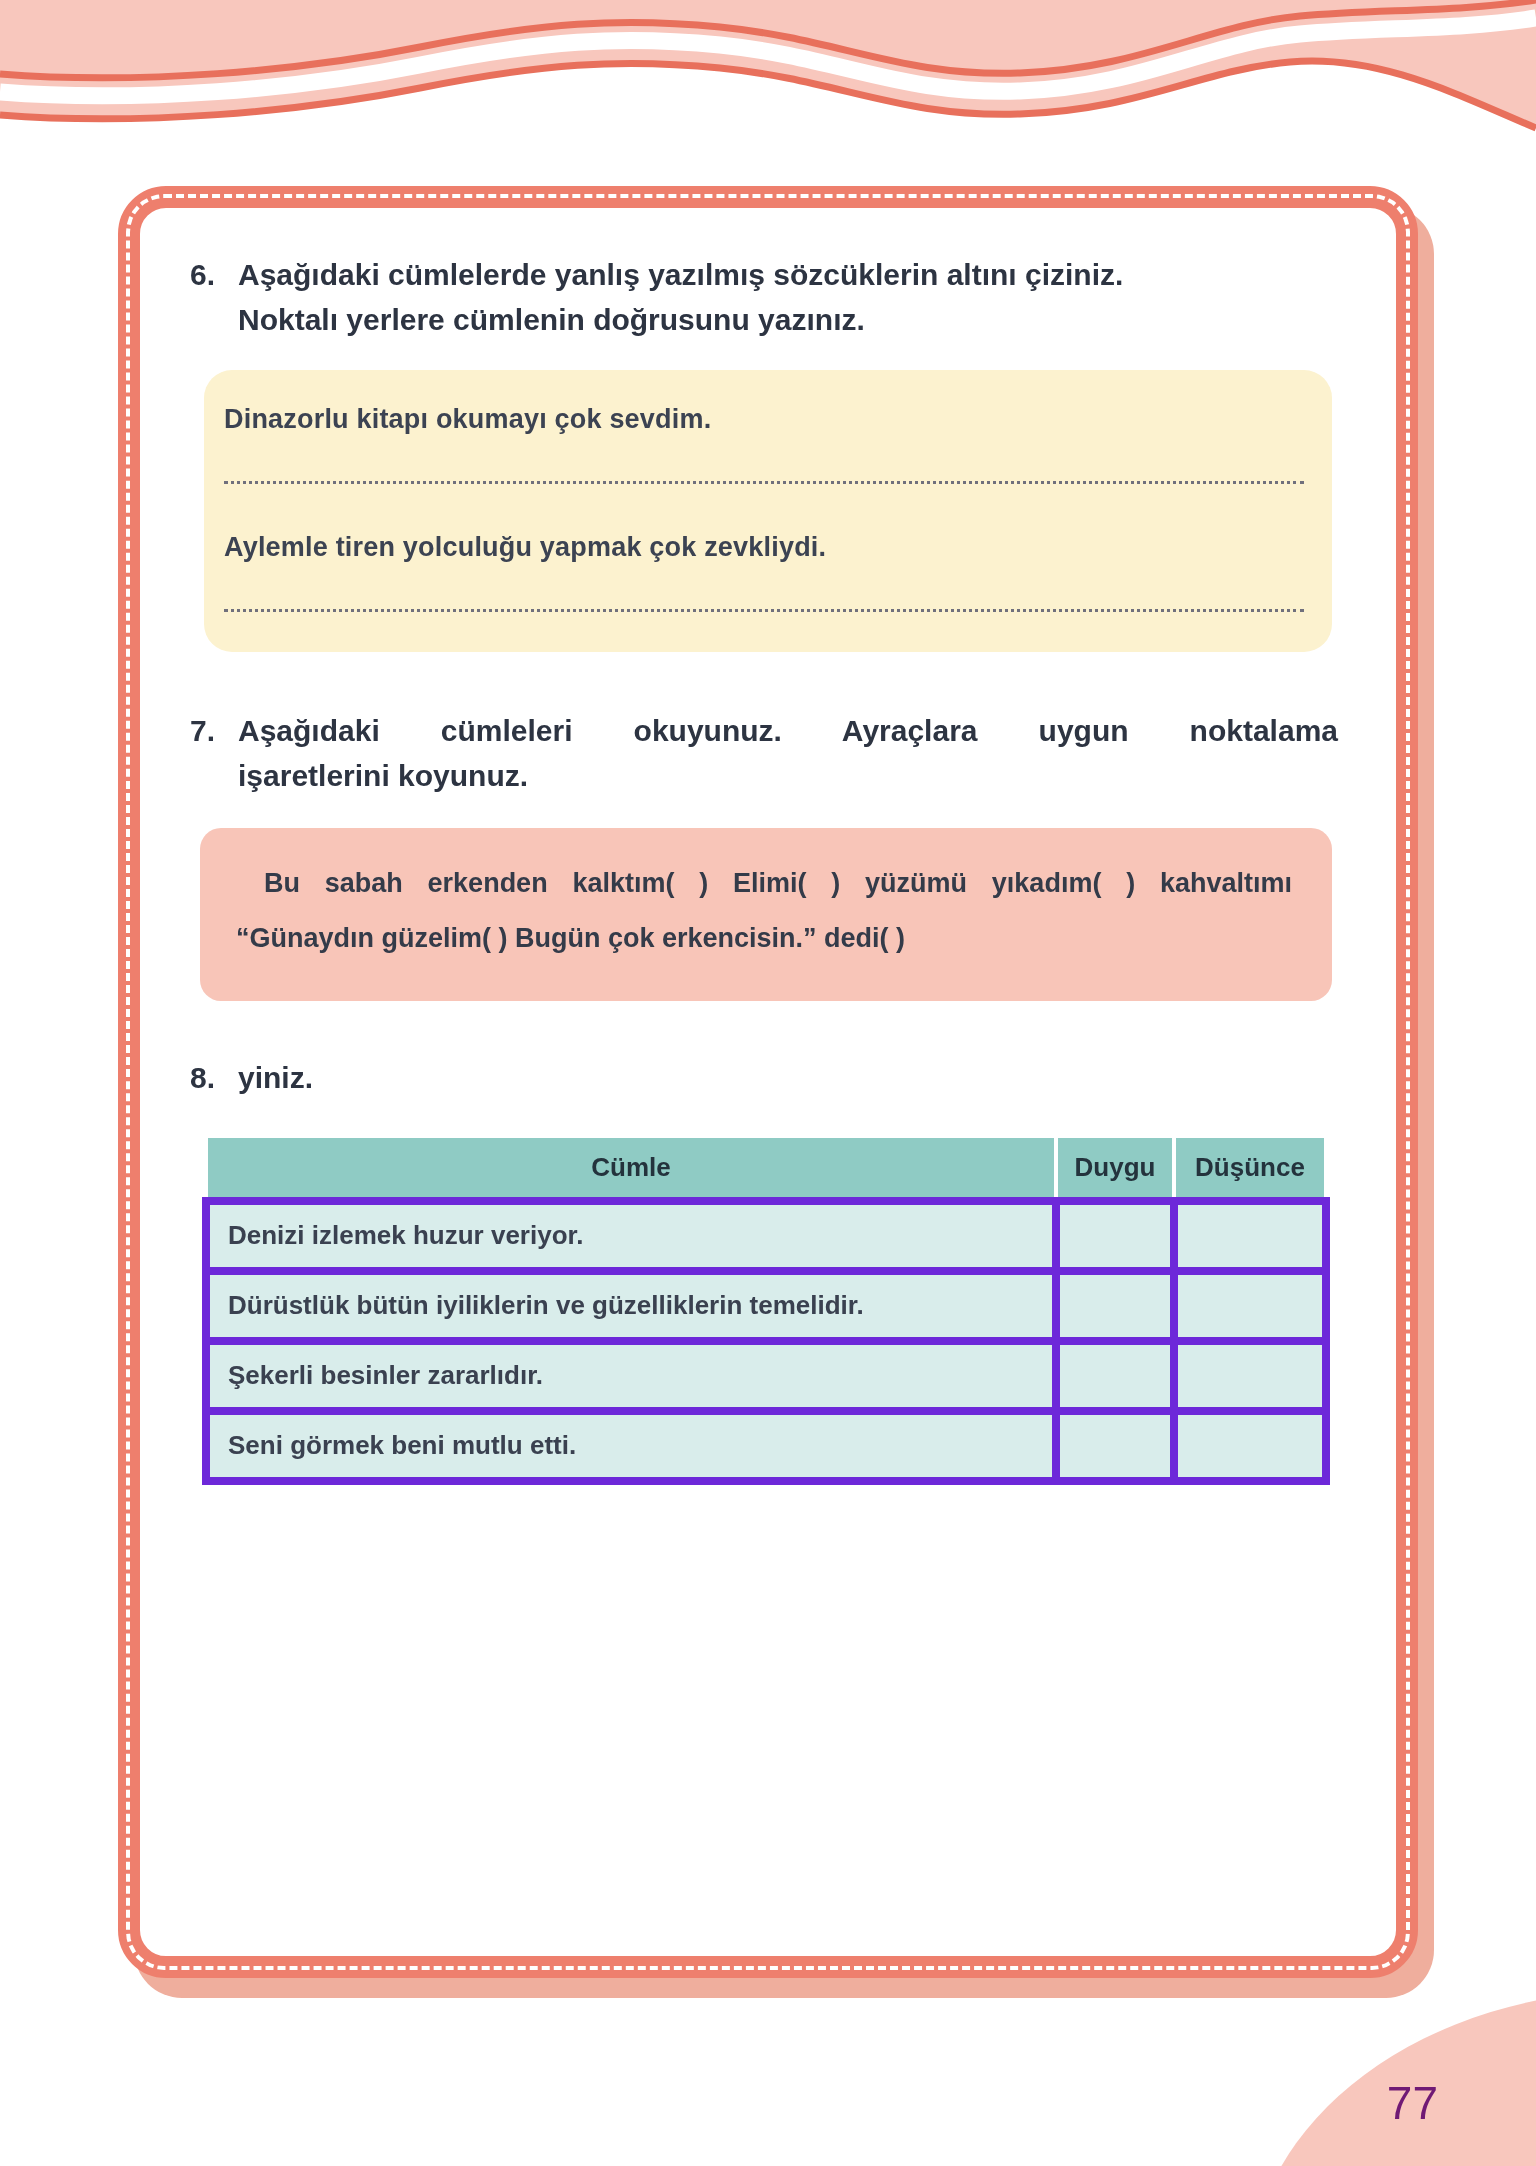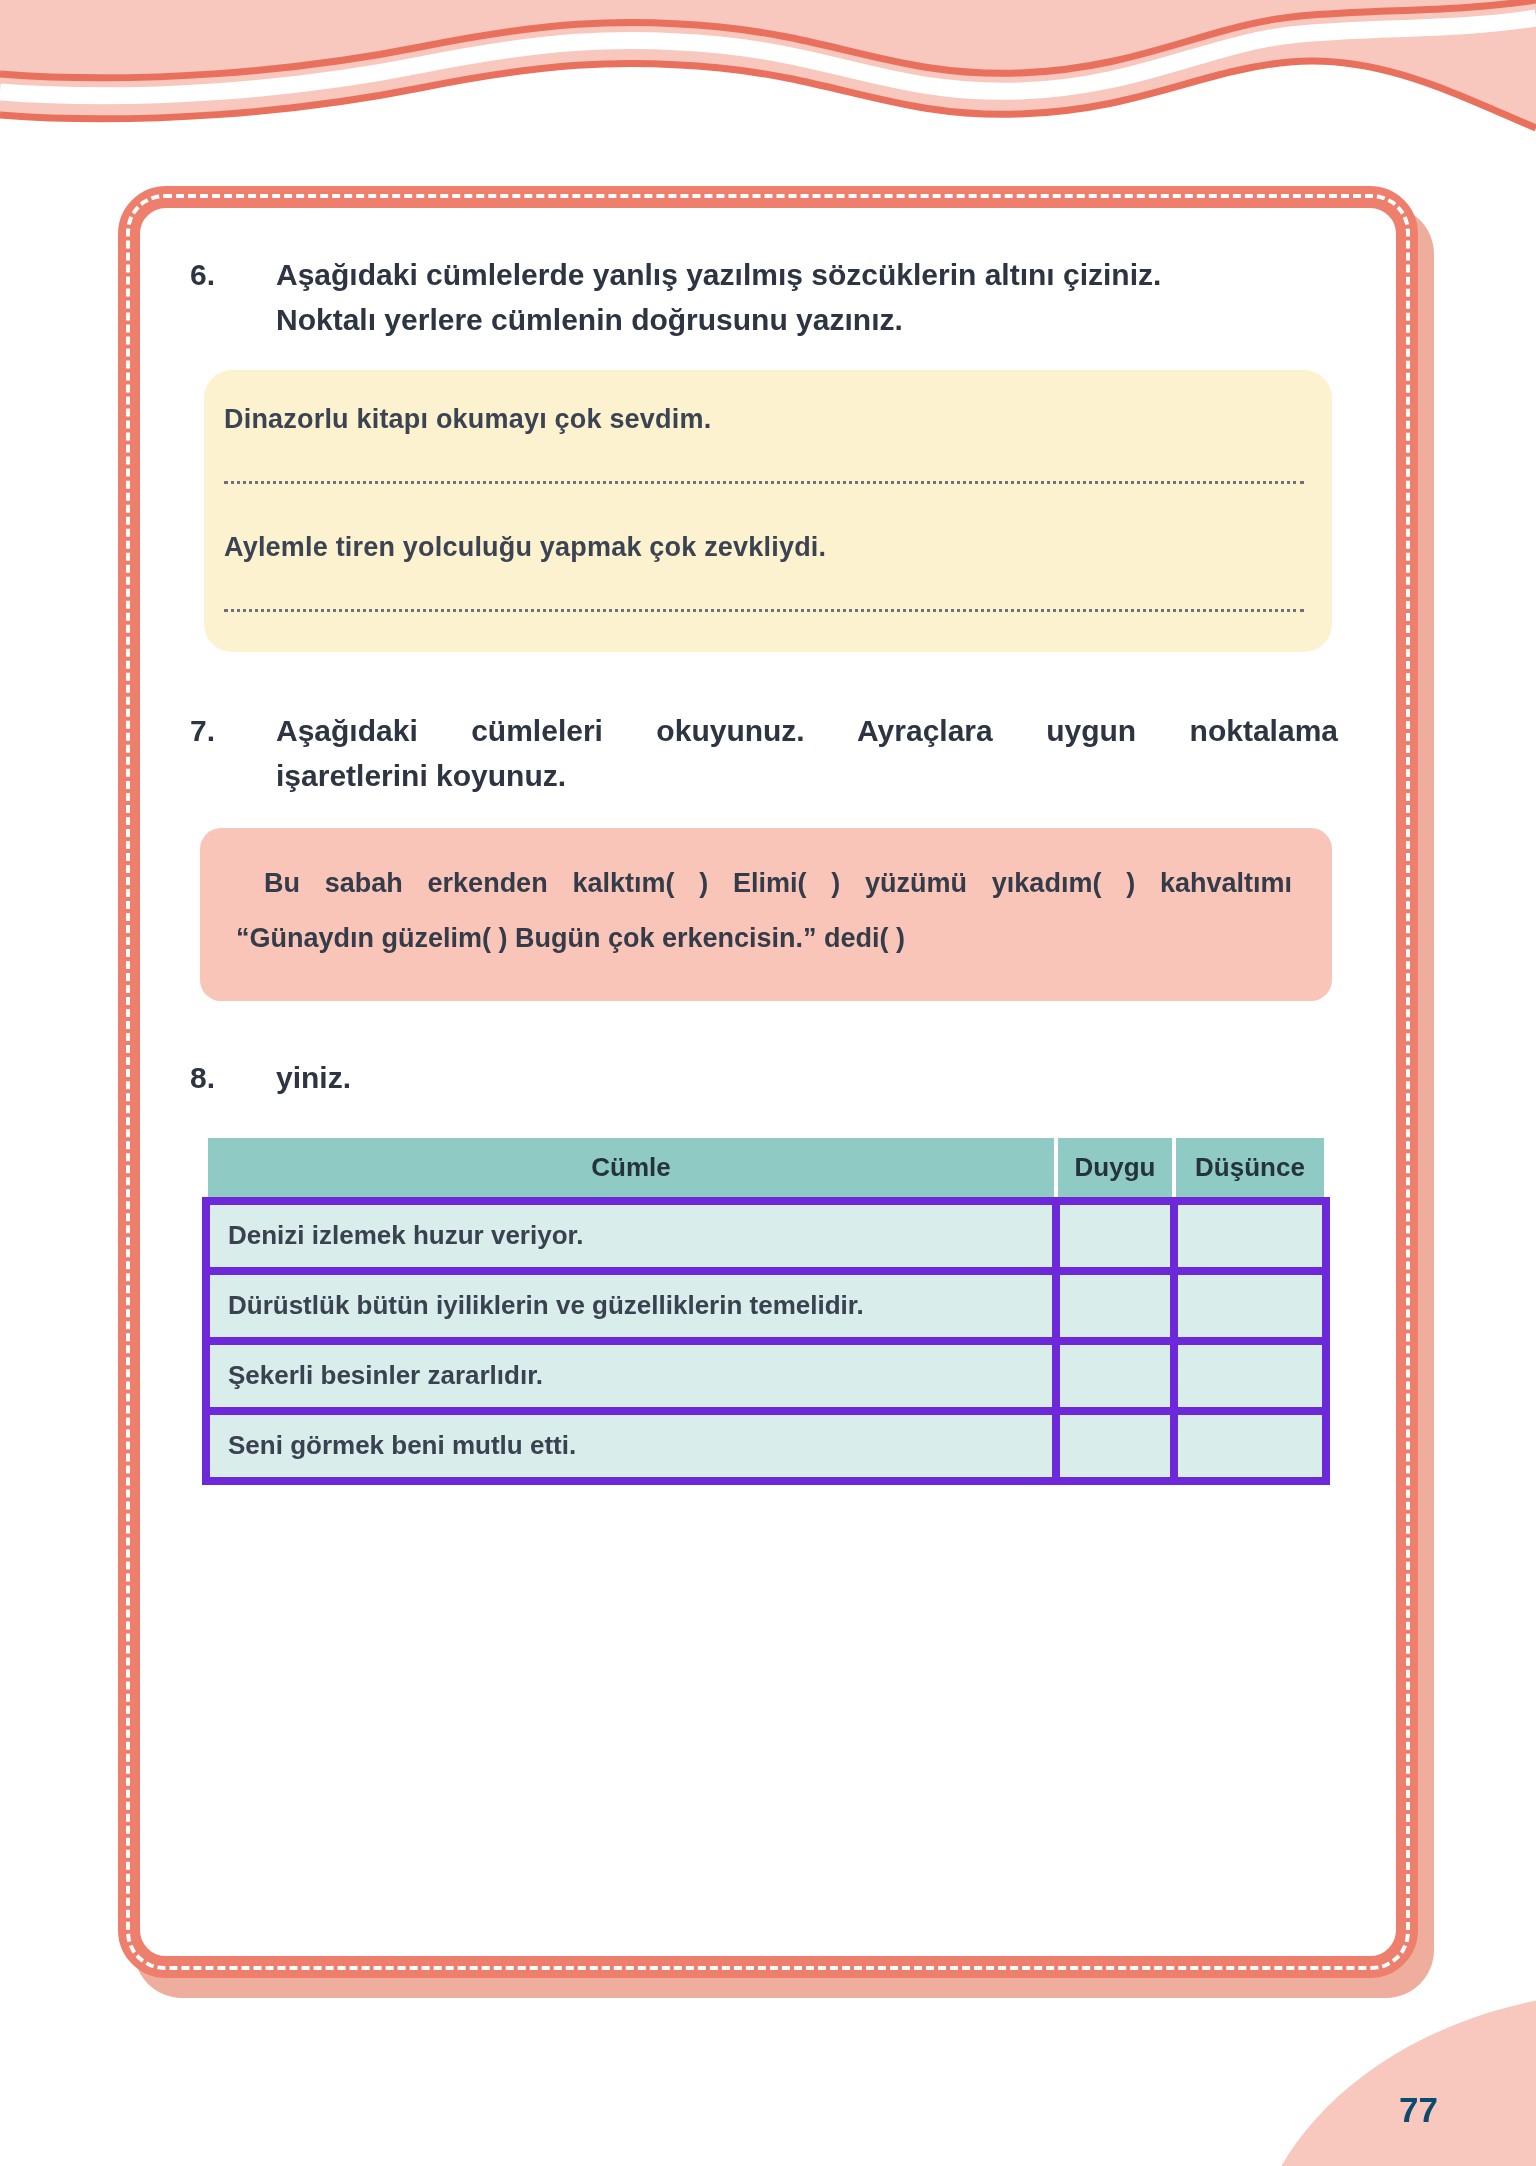--- a/index.html
+++ b/index.html
@@ -21,21 +21,21 @@
   .card::before{
     content:"";position:absolute;inset:-14px;border:4px dashed #ffffff;
     border-radius:38px;pointer-events:none;
   }
   .content{padding:44px 58px 0 50px;}
 
   
   .question{display:flex;font-size:30px;font-weight:bold;color:#2d3442;line-height:1.5;}
   .qnum{flex:0 0 48px;}
   .qbody{flex:1;}
-  .qline{min-height:45px;margin-left:38px;}
+  .qline{min-height:45px;}
   .justify-last{text-align:justify;text-align-last:justify;}
 
   
   .answer-box{
     margin:28px 6px 0 14px;background:#fcf2cf;border-radius:28px;
     padding:34px 28px 40px 20px;
   }
   .sentence{font-size:27px;font-weight:bold;color:#3c4352;letter-spacing:.2px;}
   .dotline{margin-top:46px;border-bottom:3px dotted #70707c;height:0;}
   .sentence.s2{margin-top:48px;}
@@ -73,21 +73,21 @@
     padding:15px 18px;height:32px;text-align:left;
   }
 
   
   .corner-blob{
     position:absolute;left:1250px;top:1990px;width:780px;height:580px;
     background:#f8c7bd;border-radius:50%;
   }
   .page-number{
     position:absolute;right:98px;bottom:36px;
-    font-size:35px;font-weight:bold;color:#0c4a6e;
+    font-size:46px;font-weight:normal;color:#701a75;
   }
 </style>
 </head>
 <body>
 
 <div class="page">
 
   <svg class="top-band" viewBox="0 0 1536 170" preserveAspectRatio="none" aria-hidden="true">
     <path fill="#f8c7bd" d="M0,0 H1536 V128 C1460,96 1380,54 1290,62 C1200,70 1140,110 1020,114 C900,118 840,80 720,68 C620,58 540,64 420,88 C300,112 140,126 0,115 Z"></path>
     <path stroke="#e8705c" stroke-width="7" fill="none" d="M0,115 C140,126 300,112 420,88 C540,64 620,58 720,68 C840,80 900,118 1020,114 C1140,110 1200,70 1290,62 C1380,54 1460,96 1536,128"></path>

